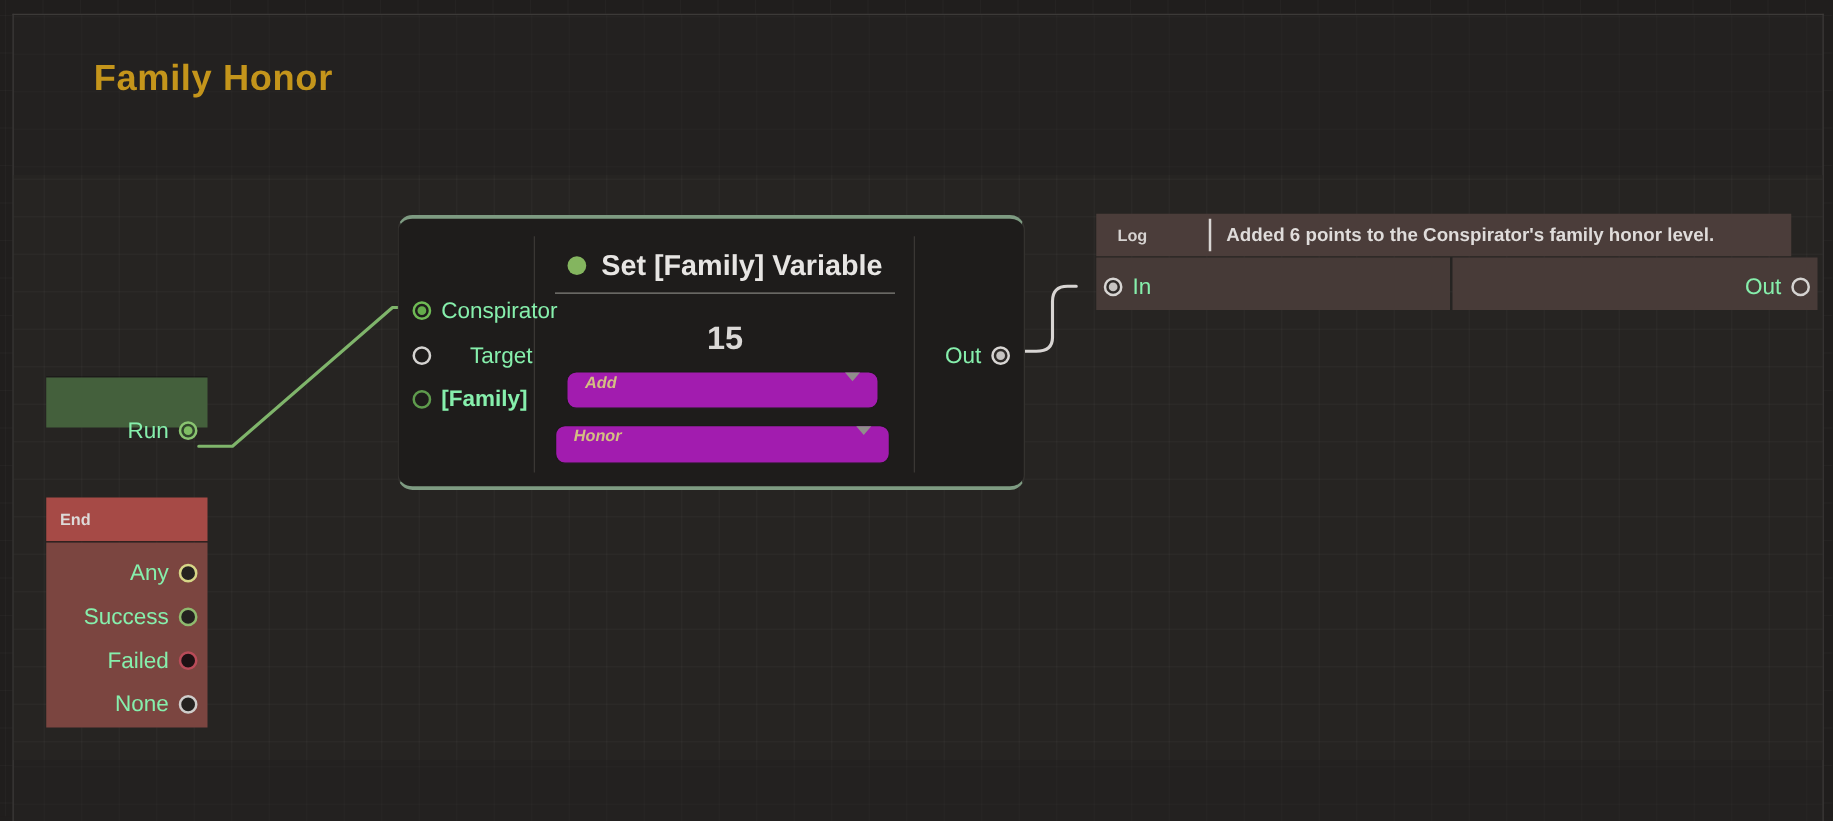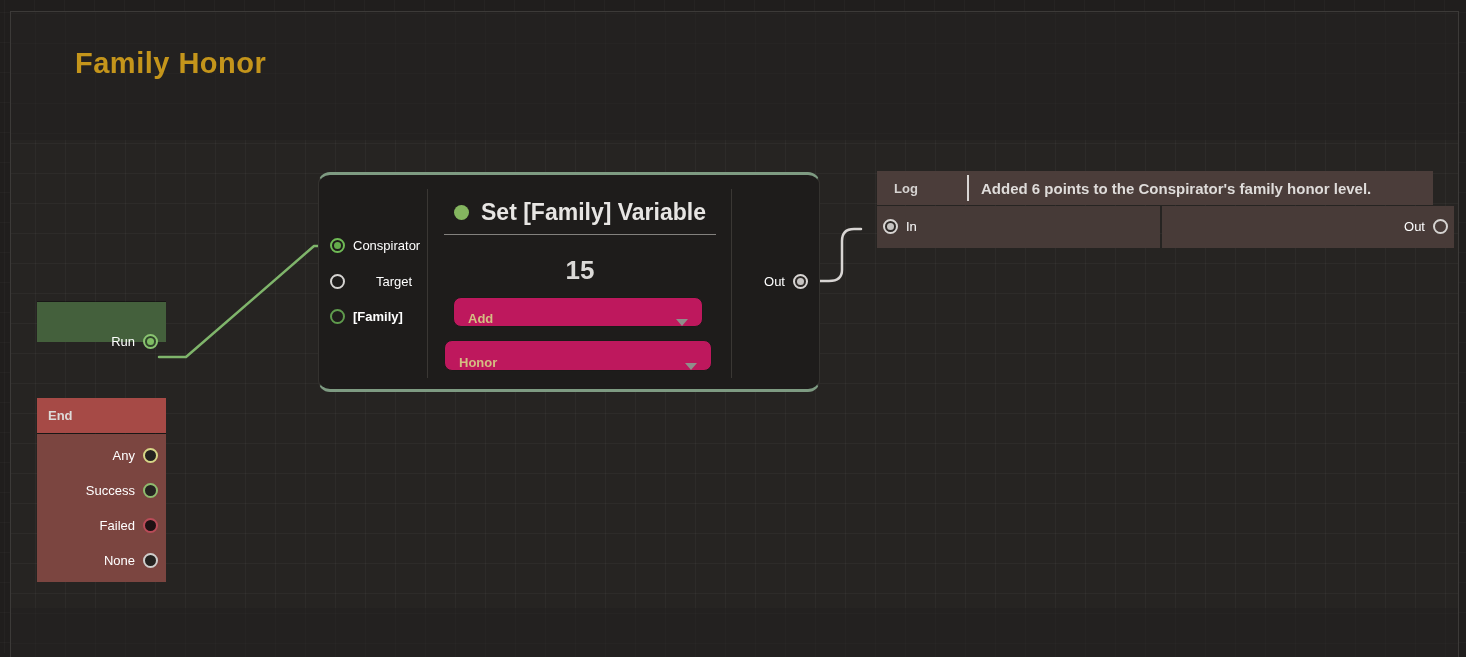--- a/index.html
+++ b/index.html
@@ -42,21 +42,21 @@
 
   .node-start { left:37px; top:301px; width:129px; }
   .node-start .node-header { height:35px; padding-left:11px; background:#476340; }
   .node-start .node-body { height:40px; background:#44603C; position:relative; }
 
   .node-end { left:37px; top:398px; width:129px; }
   .node-end .node-header { height:35px; padding-left:11px; background:#A64A46; }
   .node-end .node-body { height:148px; background:#7B4540; position:relative; }
 
   .io-row { position:absolute; display:flex; align-items:center; gap:8px;
-    font-size:13px; color:#ffffff; white-space:nowrap; }
+    font-size:18px; color:#86efac; white-space:nowrap; }
 
   
   .port { width:15px; height:15px; border-radius:50%; border:2px solid #CFCDCB;
     background:#242220; flex:0 0 auto; position:relative; }
   .port .dot { position:absolute; left:50%; top:50%; width:7px; height:7px;
     margin:-3.5px 0 0 -3.5px; border-radius:50%; }
   .port-green-filled { border-color:#6FBA55; background:#1E1C1B; }
   .port-green-filled .dot { background:#64AC4B; }
   .port-run { border-color:#8AC471; background:#31452C; }
   .port-run .dot { background:#7FBD63; }
@@ -76,23 +76,23 @@
   .vsep { position:absolute; top:14px; width:1px; height:189px; background:#3A3734; }
   .set-title-row { position:absolute; left:125px; top:20px; width:272px; height:34px;
     display:flex; align-items:center; justify-content:center; gap:12px; }
   .set-title-dot { width:15px; height:15px; border-radius:50%; background:#84B55F; flex:0 0 auto; }
   .set-title { font-size:23px; font-weight:600; color:#E7E5E3; white-space:nowrap; }
   .set-underline { position:absolute; left:125px; top:59px; width:272px; height:1px;
     background:#83817E; }
   .set-value { position:absolute; left:125px; top:79px; width:272px; height:32px;
     line-height:32px; text-align:center; font-size:26px; font-weight:600; color:#DBD9D7; }
 
-  .dropdown { position:absolute; background:#be185d; border:1px solid #1B1A19;
-    border-radius:8px; display:flex; align-items:flex-end; justify-content:space-between;
-    padding:0 14px; cursor:default; }
+  .dropdown { position:absolute; background:#a21caf; border:1px solid #1B1A19;
+    border-radius:8px; display:flex; align-items:flex-start; justify-content:space-between;
+    padding:0 14px; cursor:default;font-style:italic; }
   .dropdown .dd-label { font-size:13px; font-weight:700; color:#D4BE82; }
   .caret { width:0; height:0; border-left:6px solid transparent;
     border-right:6px solid transparent; border-top:7px solid #908E8B; }
   .dd-operation { left:134px; top:122px; width:250px; height:30px; }
   .dd-variable { left:125px; top:165px; width:268px; height:31px; }
 
   
   .node-log { left:856px; top:171px; width:577px;padding-left:21px; }
   .log-header { height:34px; background:#4B3D3A; display:flex; align-items:center; }
   .log-title { font-size:13px; font-weight:600; color:#D6D3D1; padding-left:17px;

